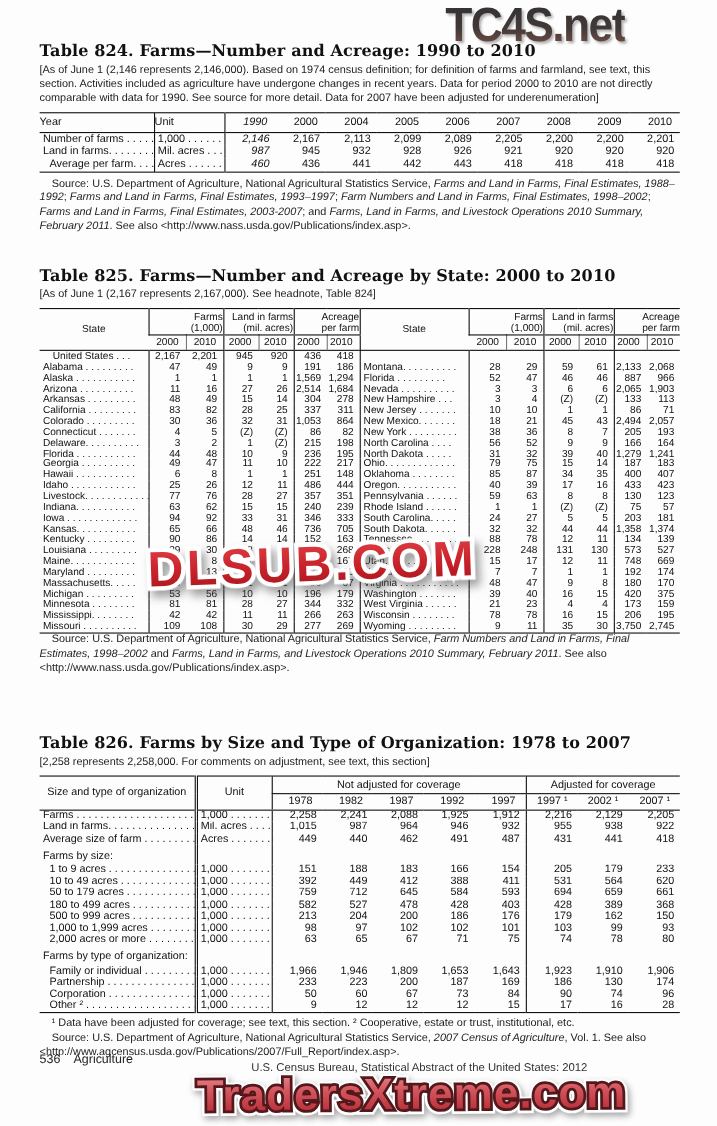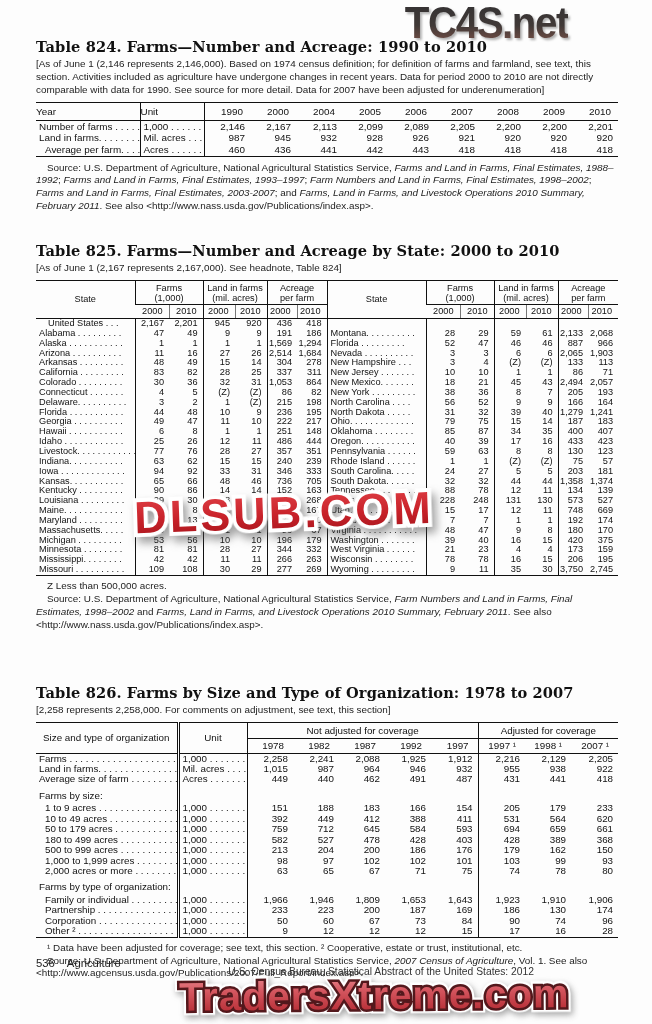--- a/index.html
+++ b/index.html
@@ -28,27 +28,27 @@
   .nm{text-align:right;padding-right:5px;}
   .ind{padding-left:9px;}
   .bold{font-weight:normal;}
 
   
   .t824{font-size:9.9px;margin-top:5px;border-top:1.6px solid #111;border-bottom:1.6px solid #111;}
   .t824 th{height:17px;border-bottom:1.1px solid #111;text-align:left;font-size:9.9px;}
   .t824 td{height:11.6px;line-height:11.6px;}
   .t824 .hNum{text-align:right;padding-right:7px;}
   .bl1{border-left:1px solid #111;}
-  .bl2{border-left:1.4px solid #111;}
+  .bl2{border-left:1.4px solid #111;font-style:italic;}
 
   
   .t825{font-size:9.2px;margin-top:5px;border-top:1.6px solid #111;border-bottom:1.6px solid #111;}
   .t825 thead th{font-size:9.2px;line-height:10.5px;}
   .t825 .sth{text-align:center;vertical-align:middle;border-bottom:1.5px solid #111;}
-  .t825 .grp{text-align:center;border-bottom:1px solid #111;border-left:1px solid #111;padding:2px 0 1px 0;}
+  .t825 .grp{text-align:right;border-bottom:1px solid #111;border-left:1px solid #111;padding:2px 0 1px 0;}
   .t825 .grp div{line-height:10px;}
   .t825 .yh{height:13px;text-align:right;padding-right:6px;border-bottom:1.5px solid #111;}
   .t825 .tl{border-left:.8px solid #777;}
   .t825 .gl{border-left:1px solid #111;}
   .t825 td{height:9.85px;line-height:9.85px;}
   .t825 td.gl{border-left:1px solid #111;}
   .t825 .rsplit{border-left:1.5px solid #111;}
   .t825 .usind{padding-left:12px;}
 
   
@@ -668,21 +668,20 @@
               <td class="lb rsplit">Wyoming . . . . . . . . .</td>
               <td class="nm gl">9</td>
               <td class="nm">11</td>
               <td class="nm gl">35</td>
               <td class="nm">30</td>
               <td class="nm gl">3,750</td>
               <td class="nm">2,745</td>
             </tr>
           </tbody>
       </table>
-      <p class="fnote" style="margin:4px 0 0 0;">Z Less than 500,000 acres.</p>
       <p class="srcnote" style="margin-top:0;"><span>Source: U.S. Department of Agriculture, National Agricultural Statistics Service, </span><span class="it">Farm Numbers and Land in Farms,</span><span> </span><span class="it">Final Estimates, 1998–2002</span><span> and </span><span class="it">Farms, Land in Farms, and Livestock Operations 2010 Summary, February 2011</span><span>. See also &lt;http://www.nass.usda.gov/Publications/index.asp&gt;.</span></p>
     </div>
 
     <div class="sec3">
       <h2 class="tbl-title">Table 826. Farms by Size and Type of Organization: 1978 to 2007</h2>
       <div class="headnote">[2,258 represents 2,258,000. For comments on adjustment, see text, this section]</div>
       <table class="t826">
         <colgroup>
           <col style="width:142px">
             <col style="width:69px">
@@ -702,21 +701,21 @@
             <th colspan="5" class="grp826 sl">Not adjusted for coverage</th>
             <th colspan="3" class="grp826 al">Adjusted for coverage</th>
           </tr>
           <tr>
               <th class="yh2 sl">1978</th>
               <th class="yh2">1982</th>
               <th class="yh2">1987</th>
               <th class="yh2">1992</th>
               <th class="yh2">1997</th>
               <th class="yh2 al">1997 ¹</th>
-              <th class="yh2">1998 ¹</th>
+              <th class="yh2">2002 ¹</th>
               <th class="yh2">2007 ¹</th>
             </tr>
         </thead>
         <tbody>
             <tr>
               <td class="lb">Farms . . . . . . . . . . . . . . . . . . . . . . .</td>
               <td class="lb dl">1,000 . . . . . . . .</td>
               <td class="nm sl">2,258</td>
               <td class="nm">2,241</td>
               <td class="nm">2,088</td>

